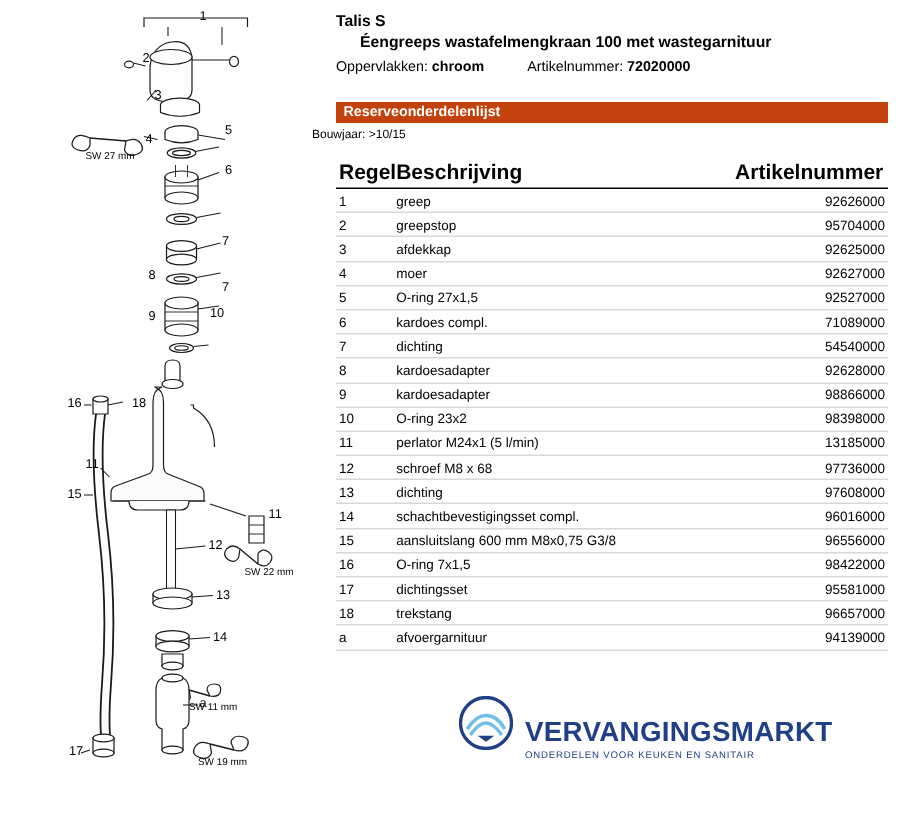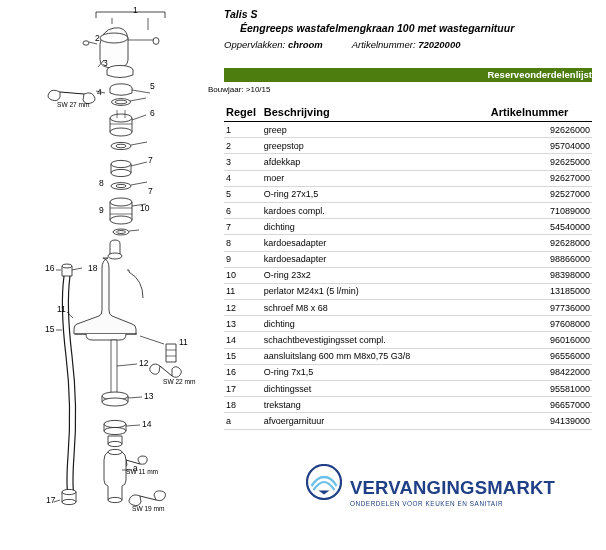--- a/index.html
+++ b/index.html
@@ -20,21 +20,20 @@
     width: 606px;
     height: 550px;
   }
 
   
   .header {
     position: absolute;
     left: 224px;
     top: 8px;
     width: 368px;
-    font-style: italic;
   }
   .header .brand {
     font-size: 10.5px;
     font-weight: bold;
     line-height: 13px;
     color: #000;
   }
   .header .subtitle {
     font-size: 10.5px;
     font-weight: bold;
@@ -52,48 +51,47 @@
   .header .meta b { font-weight: bold; }
   .header .meta .gap { display: inline-block; width: 24px; }
 
   
   .listtitle {
     position: absolute;
     left: 224px;
     top: 68px;
     width: 368px;
     height: 14px;
-    background: #4d7c0f;
+    background: #c2410c;
     color: #ffffff;
     font-size: 9.5px;
     font-weight: bold;
     line-height: 14px;
     padding-left: 5px;
     box-sizing: border-box;
-    text-align: right;
   }
   .buildyear {
     position: absolute;
     left: 208px;
     top: 85px;
     font-size: 8px;
     font-weight: normal;
     color: #000;
   }
 
   table.parts {
     position: absolute;
     left: 224px;
     top: 104px;
     width: 368px;
     border-collapse: collapse;
     font-size: 9px;
   }
   table.parts th {
-    font-size: 11px;
+    font-size: 14px;
     font-weight: bold;
     text-align: left;
     padding: 2px 0 3px 0;
     border-bottom: 1px solid #000;
     color: #000;
   }
   table.parts td {
     font-size: 9px;
     padding: 2.6px 0 2.6px 0;
     border-bottom: 1px solid #d8d8d8;

